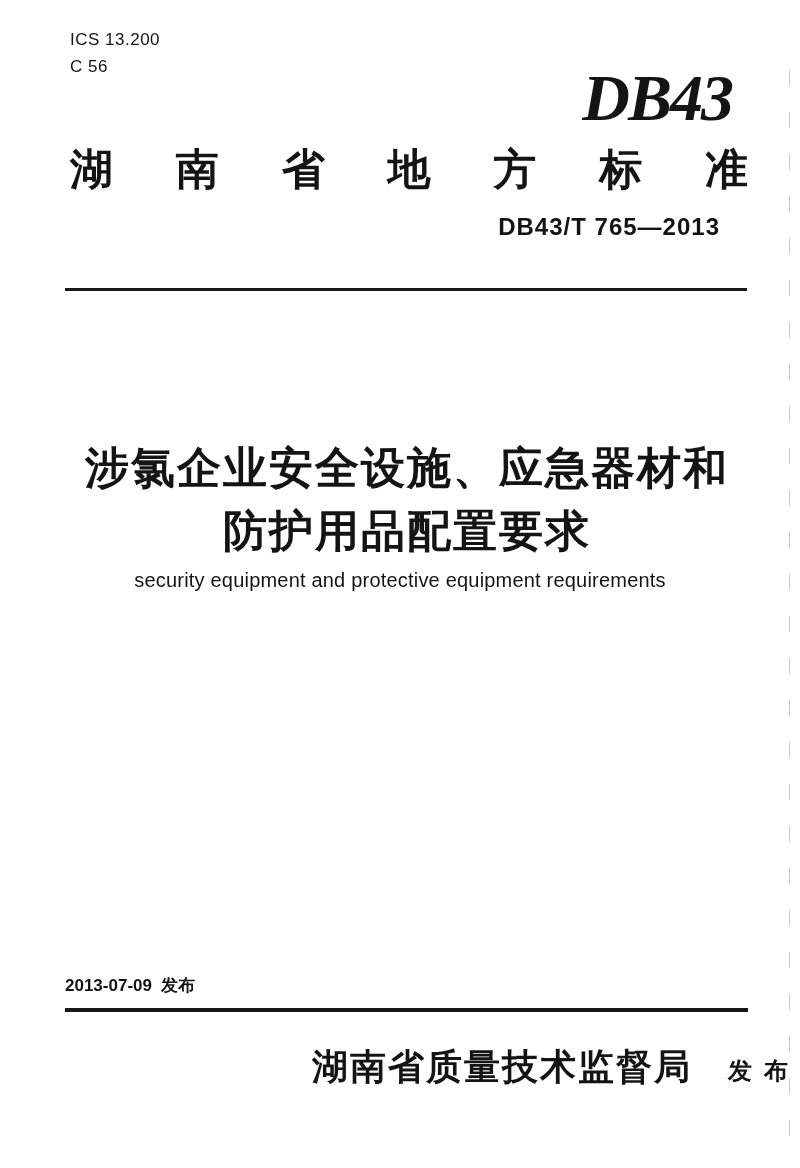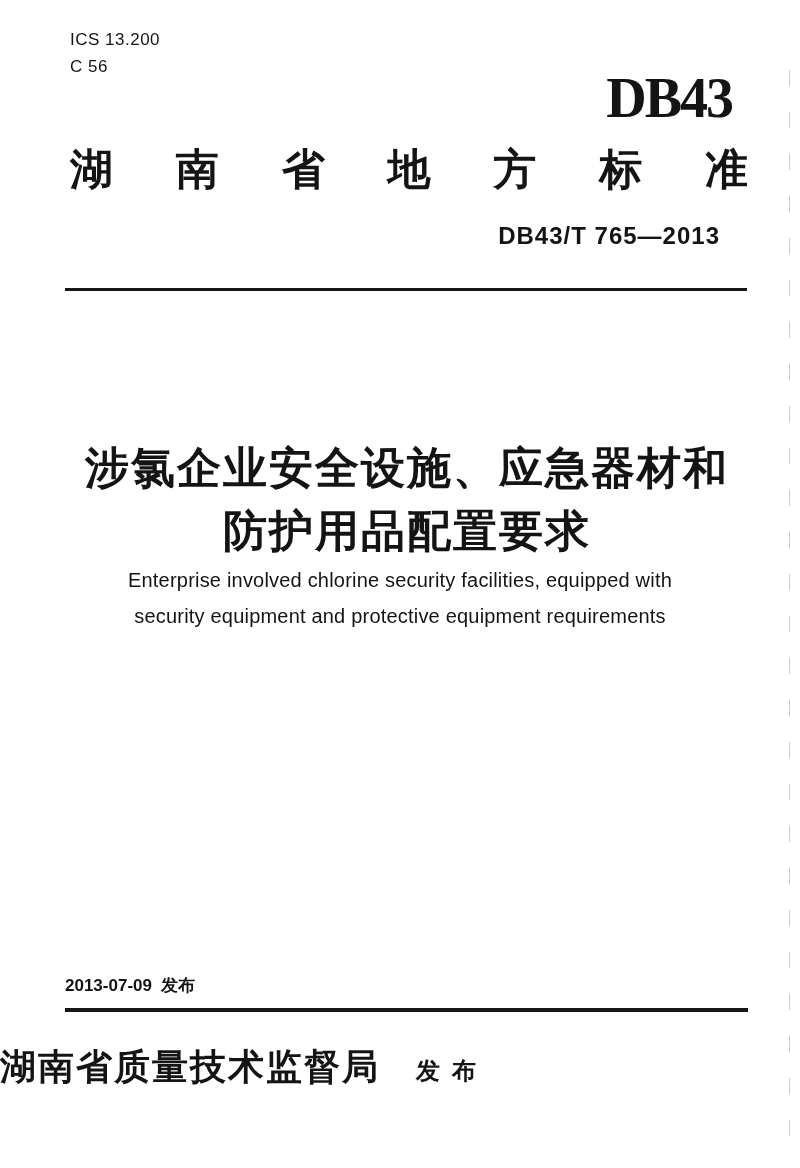--- a/index.html
+++ b/index.html
@@ -14,32 +14,33 @@
 
   .ics-block {
     position:absolute; left:70px; top:26px;
     font-size:17px; line-height:27px; letter-spacing:0.5px;
   }
 
   .logo {
     position:absolute; top:58px; right:68px;
     font-family:"Liberation Serif", serif;
     font-weight:bold;
-    font-size:56px; line-height:80px;
+    font-size:66px; line-height:80px;
     letter-spacing:-2px;
+    font-style:italic;
   }
 
   .type-row {
     position:absolute; left:70px; top:144px; width:678px;
     display:flex; justify-content:space-between;
     font-size:43px; line-height:50px; font-weight:bold;
   }
 
   .std-number {
-    position:absolute; top:222px; right:80px;
+    position:absolute; top:213px; right:80px;
     font-size:24px; font-weight:bold; letter-spacing:1px;
   }
 
   .rule-top {
     position:absolute; left:65px; top:288px;
     width:682px; height:3px; background:#171717;
   }
 
   .title-cn {
     position:absolute; left:0; top:436px; width:100%;
@@ -63,21 +64,21 @@
   }
   .date-label { margin-left:9px; }
 
   .rule-bottom {
     position:absolute; left:65px; top:1008px;
     width:683px; height:4px; background:#171717;
   }
 
   .publisher-row {
     position:absolute; left:0; top:1046px; width:100%;
-    display:flex; justify-content:flex-start; align-items:baseline;
+    display:flex; justify-content:flex-end; align-items:baseline;
     line-height:42px;
   }
   .publisher-name {
     font-size:36px; font-weight:bold; letter-spacing:2px;
   }
   .publisher-label {
     font-size:24px; font-weight:bold; letter-spacing:12px;
     margin-left:36px;
   }
 
@@ -114,21 +115,20 @@
   <div class="std-number">DB43/T 765—2013</div>
 
   <div class="rule-top"></div>
 
   <div class="title-cn">
     <div>涉氯企业安全设施、应急器材和</div>
     <div>防护用品配置要求</div>
   </div>
 
   <div class="title-en">
-    <div>Enterprise involved chlorine security facilities, equipped with</div>
     <div>security equipment and protective equipment requirements</div>
   </div>
 
   <div class="dates-row">
     <div>
       <span>2013-07-09</span><span class="date-label">发布</span>
     </div>
   </div>
 
   <div class="rule-bottom"></div>

